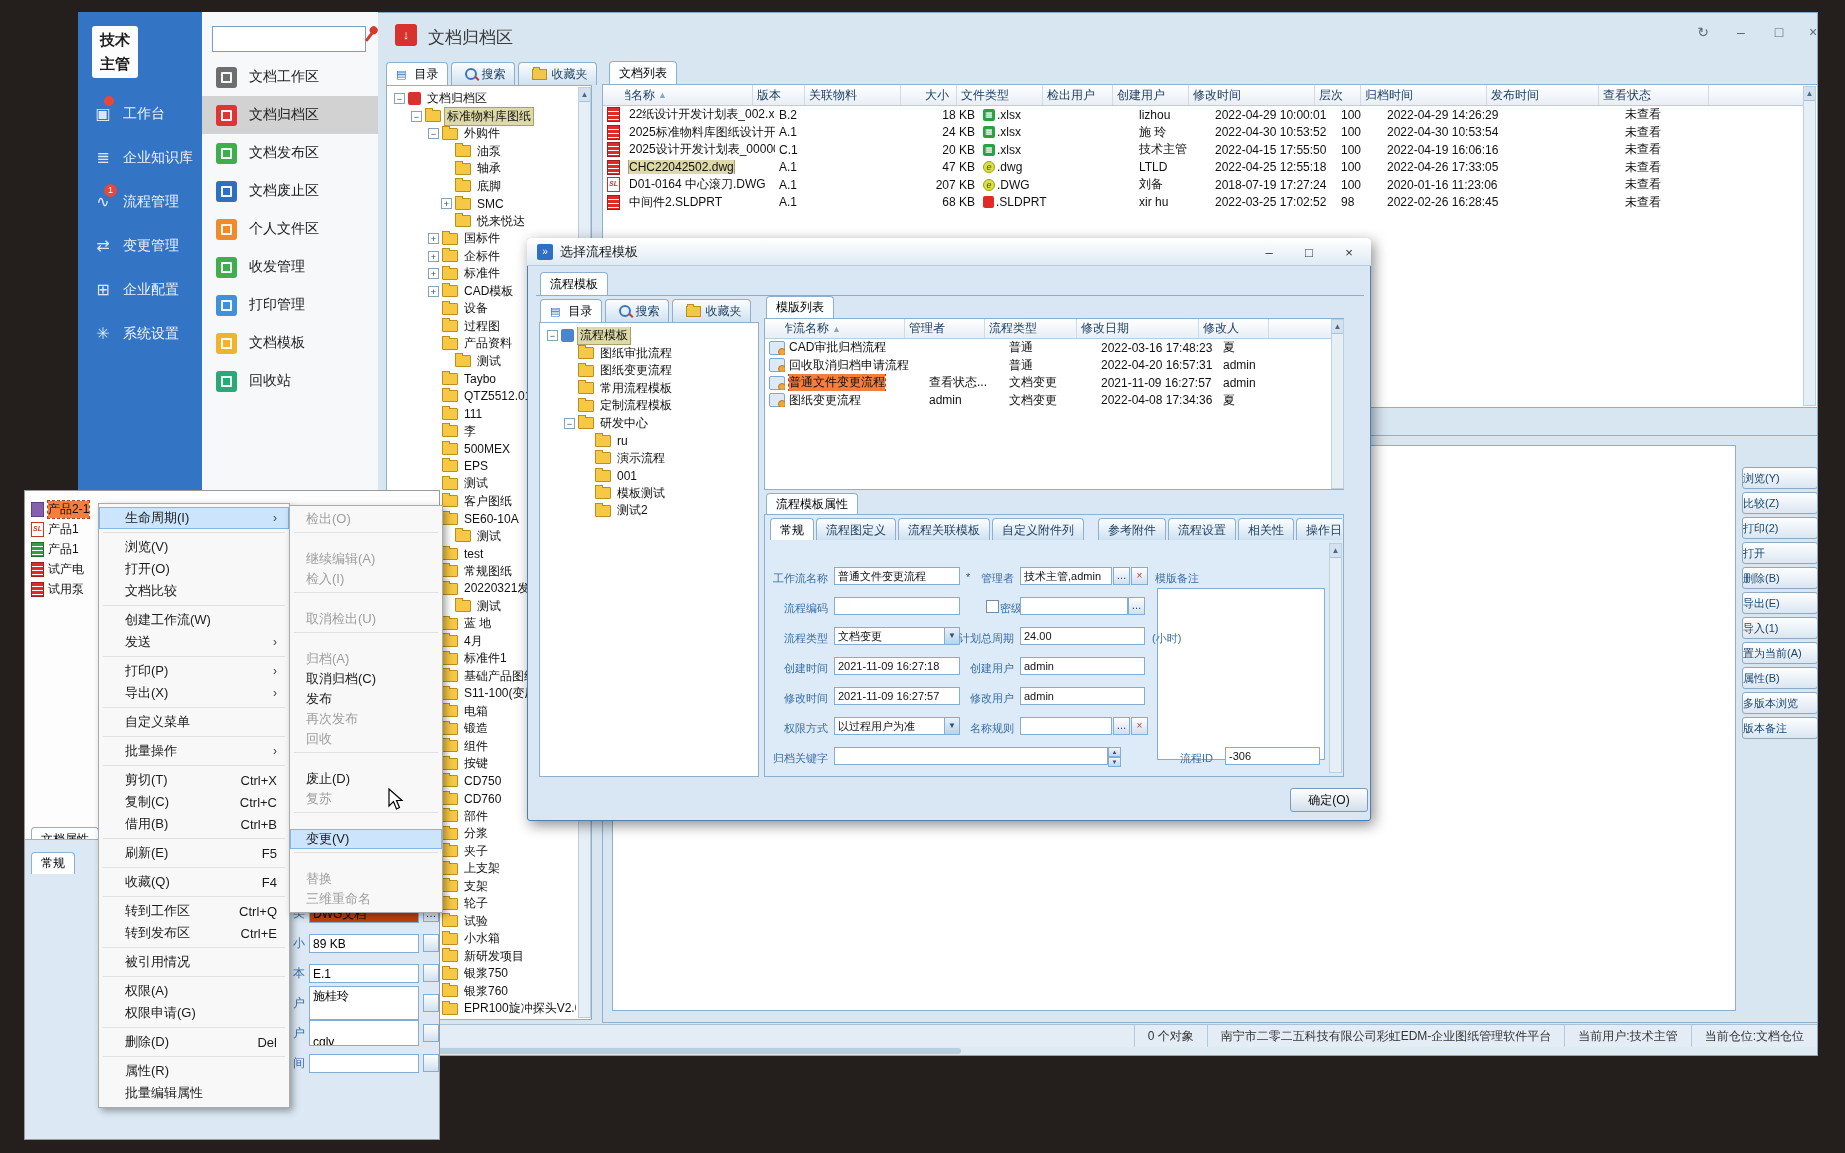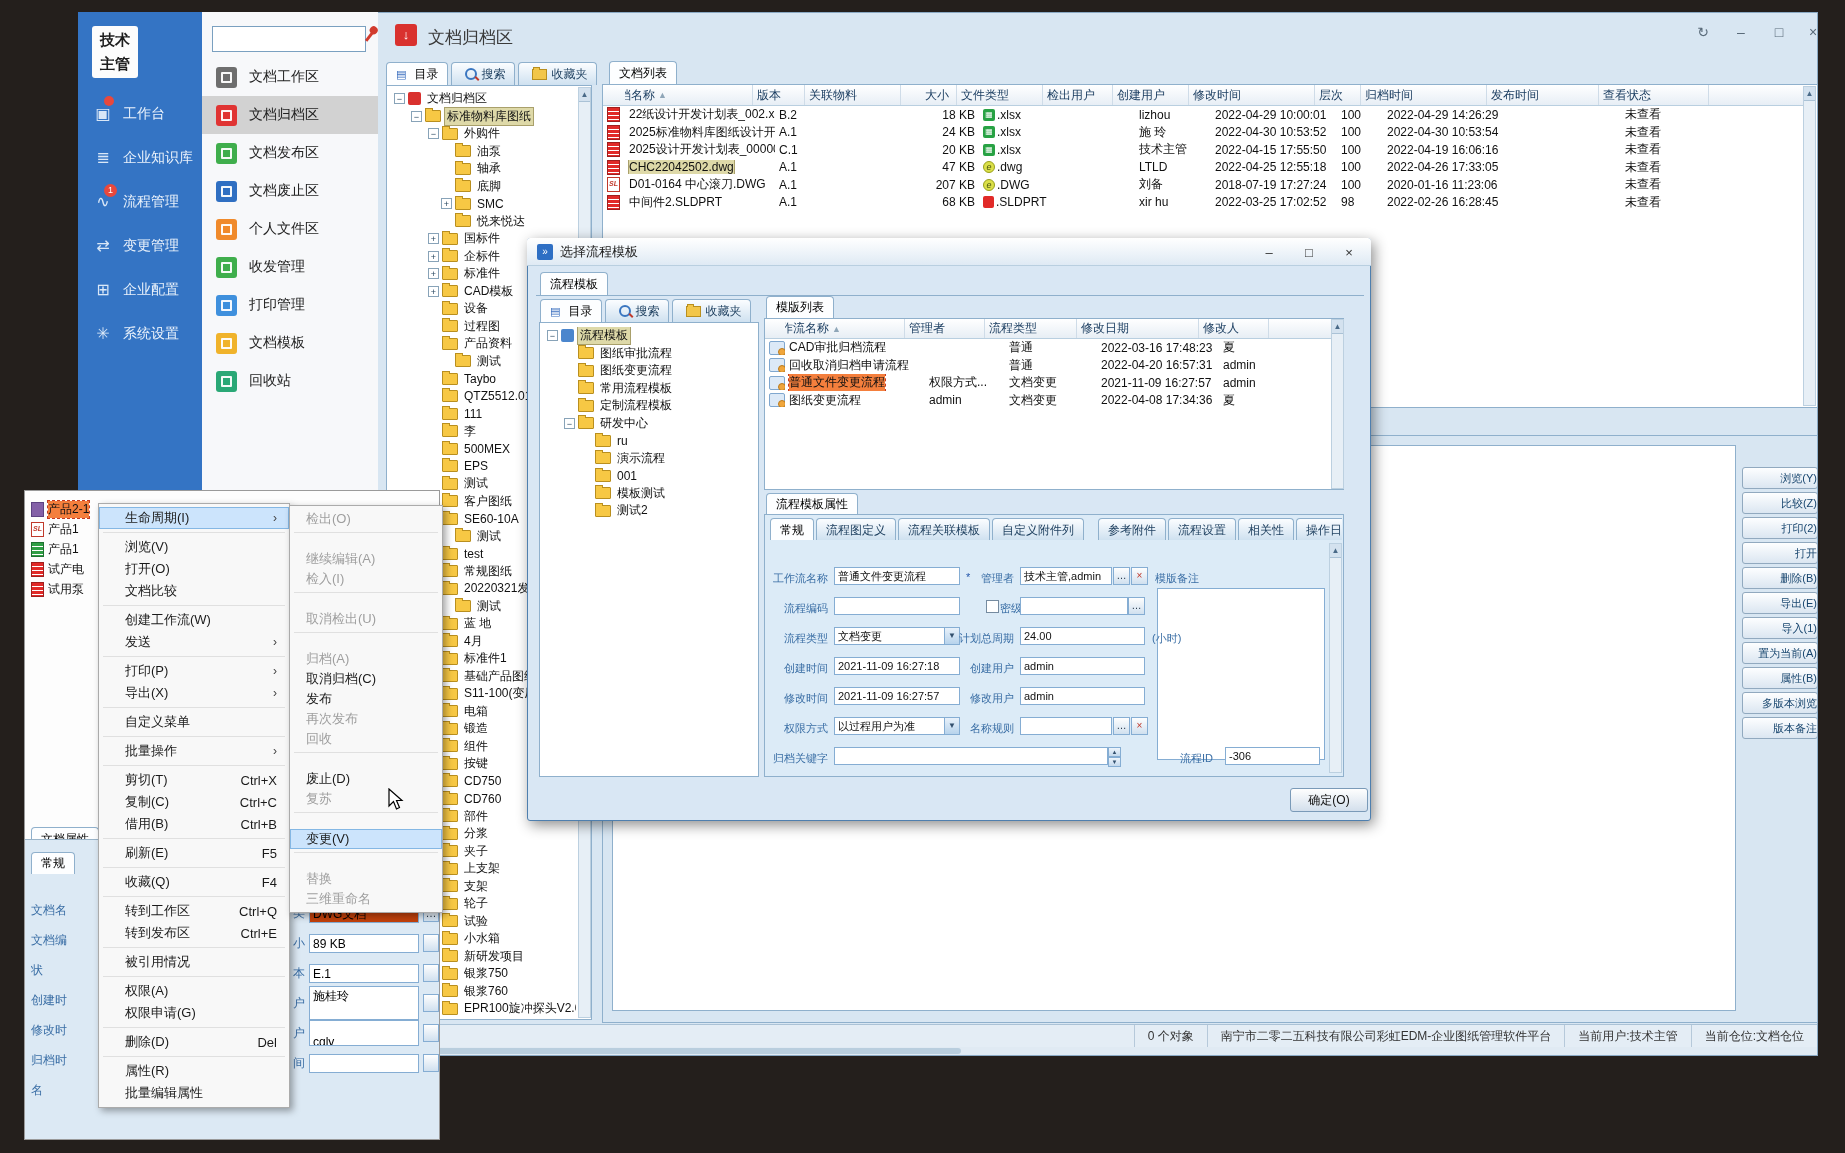--- a/index.html
+++ b/index.html
@@ -89,21 +89,21 @@
   .fi-xls{width:12px;height:12px;background:#28a244;border-radius:2px;color:#fff;font-size:8px;line-height:12px;text-align:center;}
   .fi-xls::before{content:"▦";}
   .fi-dwg{width:12px;height:12px;background:#dbe048;border:1px solid #99a01c;border-radius:6px;color:#4a5510;font-size:9px;line-height:11px;text-align:center;box-sizing:border-box;}
   .fi-dwg::before{content:"e";}
   .fi-sld{width:11px;height:12px;background:#e12a28;border-radius:2px;}
   .ic-wf{width:14px;height:12px;background:#dce9f7;border:1px solid #7fa7cf;border-radius:2px;position:relative;flex:0 0 auto;}
   .ic-wf::after{content:"";position:absolute;right:-2px;bottom:-2px;width:6px;height:6px;border-radius:50%;background:#f0a63c;border:1px solid #b97a1d;}
 
   
   .pbtn{width:76px;height:22px;background:linear-gradient(#fdfeff,#dbe6f1);border:1px solid #91a9bf;border-radius:3px;
-        font-size:11px;color:#17456e;text-align:right;line-height:21px;margin-bottom:3px;white-space:nowrap;overflow:hidden;box-sizing:border-box;}
+        font-size:11px;color:#17456e;text-align:left;line-height:21px;margin-bottom:3px;white-space:nowrap;overflow:hidden;box-sizing:border-box;}
 
   
   .statusbar{left:79px;top:1024px;width:1738px;height:22px;background:#e4edf5;border-top:1px solid #aac2d6;display:flex;align-items:stretch;font-size:12px;color:#333;}
   .sc{border-left:1px solid #b6c9da;padding:0 13px;display:flex;align-items:center;white-space:nowrap;}
   .spacer{flex:1;}
   .hscroll{left:79px;top:1047px;width:1738px;height:8px;background:#e0eaf3;}
   .hthumb{position:absolute;left:2px;top:1px;width:880px;height:6px;background:#b9cede;border-radius:3px;}
 
   
   .dlg{left:527px;top:238px;width:844px;height:583px;background:#d9e7f4;border:1px solid #4f7fae;border-radius:3px;
@@ -1017,21 +1017,21 @@
         <span class="dc dw-by">admin</span>
       </div>
 
       <div class="dlr">
         <span class="dc dw-ic">
           <i class="ic-wf"></i>
         </span>
         <span class="dc dw-name">
           <b style="font-weight:normal" class="hlo">普通文件变更流程</b>
         </span>
-        <span class="dc dw-mgr">权限方式...</span>
+        <span class="dc dw-mgr">查看状态...</span>
         <span class="dc dw-type">文档变更</span>
         <span class="dc dw-date">2021-11-09 16:27:57</span>
         <span class="dc dw-by">admin</span>
       </div>
 
       <div class="dlr">
         <span class="dc dw-ic">
           <i class="ic-wf"></i>
         </span>
         <span class="dc dw-name">
@@ -1181,36 +1181,20 @@
           <div class="tab" style="position:static;height:22px;">
             <span>关联文档</span>
           </div>
 
           <div class="tab" style="position:static;height:22px;">
             <span>发布记录</span>
           </div>
 
           <div class="tab" style="position:static;height:22px;"></div>
         </div>
-      <div style="position:absolute;left:6px;top:62px;">
-
-          <div style="height:30px;font-size:12px;color:#3a6ea5;white-space:nowrap;overflow:hidden;width:70px;">文档名</div>
-
-          <div style="height:30px;font-size:12px;color:#3a6ea5;white-space:nowrap;overflow:hidden;width:70px;">文档编</div>
-
-          <div style="height:30px;font-size:12px;color:#3a6ea5;white-space:nowrap;overflow:hidden;width:70px;">状</div>
-
-          <div style="height:30px;font-size:12px;color:#3a6ea5;white-space:nowrap;overflow:hidden;width:70px;">创建时</div>
-
-          <div style="height:30px;font-size:12px;color:#3a6ea5;white-space:nowrap;overflow:hidden;width:70px;">修改时</div>
-
-          <div style="height:30px;font-size:12px;color:#3a6ea5;white-space:nowrap;overflow:hidden;width:70px;">归档时</div>
-
-          <div style="height:30px;font-size:12px;color:#3a6ea5;white-space:nowrap;overflow:hidden;width:70px;">名</div>
-        </div>
       <div style="position:absolute;left:266px;top:58px;">
 
           <div style="height:30px;display:flex;align-items:center;gap:4px;">
             <span style="font-size:12px;color:#3a6ea5;width:14px;text-align:right;">类</span>
             <span style="width:110px;height:19px;background:#c2410c;border:1px solid #85add3;font-size:12px;line-height:18px;padding:0 3px;box-sizing:border-box;overflow:hidden;white-space:nowrap;">DWG文档</span>
             <span style="font-size:11px;color:#234;border:1px solid #85add3;background:linear-gradient(#fefefe,#d0e0ef);width:16px;height:18px;text-align:center;line-height:16px;box-sizing:border-box;">…</span>
           </div>
 
           <div style="height:30px;display:flex;align-items:center;gap:4px;">
             <span style="font-size:12px;color:#3a6ea5;width:14px;text-align:right;">小</span>

